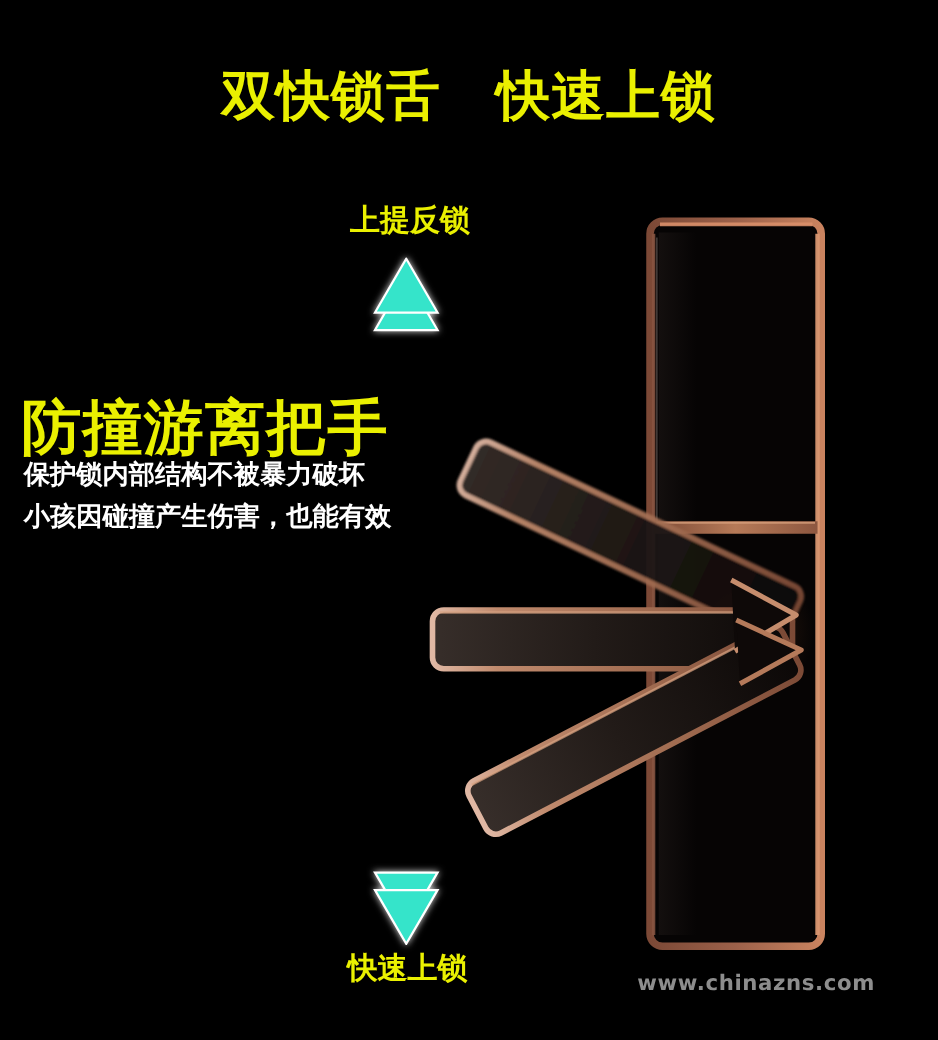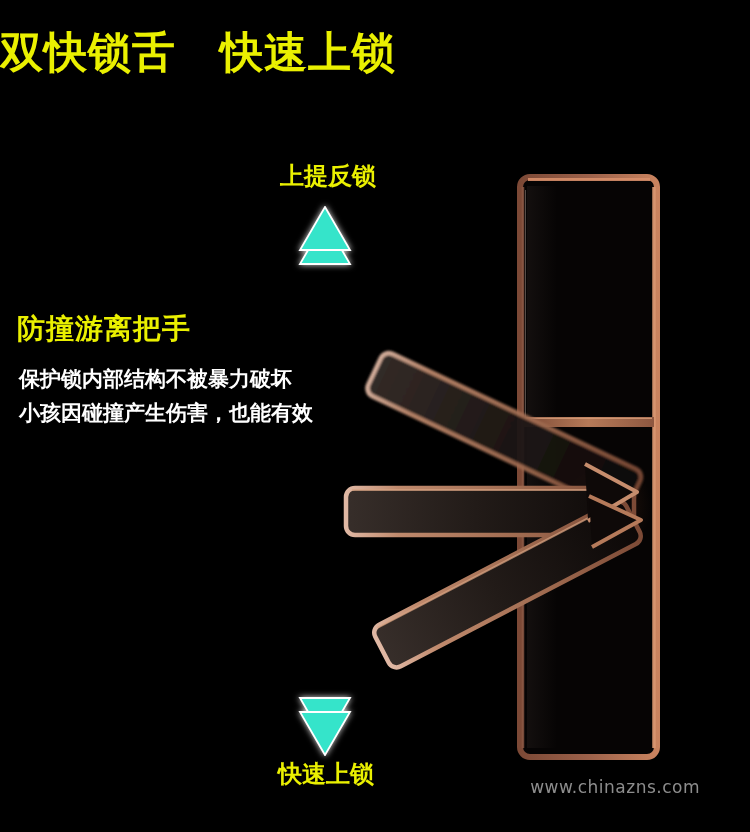--- a/index.html
+++ b/index.html
@@ -3,53 +3,53 @@
 <meta charset="utf-8">
 <style>
   html,body{margin:0;padding:0;background:#000;}
   body{
     width:750px;height:832px;position:relative;overflow:hidden;
     font-family:"DejaVu Sans","Liberation Sans",sans-serif;
     background:var(--bg,#000);
   }
   .abs{position:absolute;}
   .headline{
-    top:24px;left:0;width:750px;text-align:left;
+    top:48px;left:0;width:750px;text-align:center;
     font-size:43px;font-weight:bold;color:var(--yellow,#eaf000);
     letter-spacing:1px;white-space:pre;
   }
   .dir-label{
     font-size:24px;font-weight:bold;color:var(--yellow,#eaf000);
     white-space:nowrap;transform:translateX(-50%);
   }
   .lift-label{left:328px;top:160px;}
   .pull-label{left:326px;top:758px;}
   .arrow-icon{filter:drop-shadow(0 0 3px rgba(255,255,255,0.85));}
   .up-arrow{left:296px;top:206px;}
   .down-arrow{left:296px;top:692px;}
   .feature-heading{
-    left:17px;top:310px;font-size:28px;font-weight:bold;
+    left:17px;top:310px;font-size:48px;font-weight:bold;
     color:var(--yellow,#eaf000);letter-spacing:1px;white-space:nowrap;
   }
   .feature-desc{
     left:19px;top:362px;width:330px;
     font-size:21px;font-weight:bold;line-height:34px;
     color:var(--text_white,#fff);
   }
   .feature-desc div{white-space:nowrap;}
   .lock-art{left:0;top:0;pointer-events:none;}
   .watermark{
     right:50px;top:778px;text-align:center;line-height:1.15;
   }
   .wm-name{
     font-size:26px;font-weight:bold;color:var(--watermark_gray,#9c9c9c);
     letter-spacing:1px;white-space:nowrap;
   }
   .wm-url{
-    font-size:17px;font-weight:normal;color:var(--watermark_gray2,#8d8d8d);
+    font-size:17px;font-weight:bold;color:var(--watermark_gray2,#8d8d8d);
     letter-spacing:0.5px;white-space:nowrap;margin-left:36px;
   }
 </style>
 </head>
 <body>
 
 <div class="abs headline">双快锁舌　快速上锁</div>
 
 <div class="abs dir-label lift-label">上提反锁</div>
 

